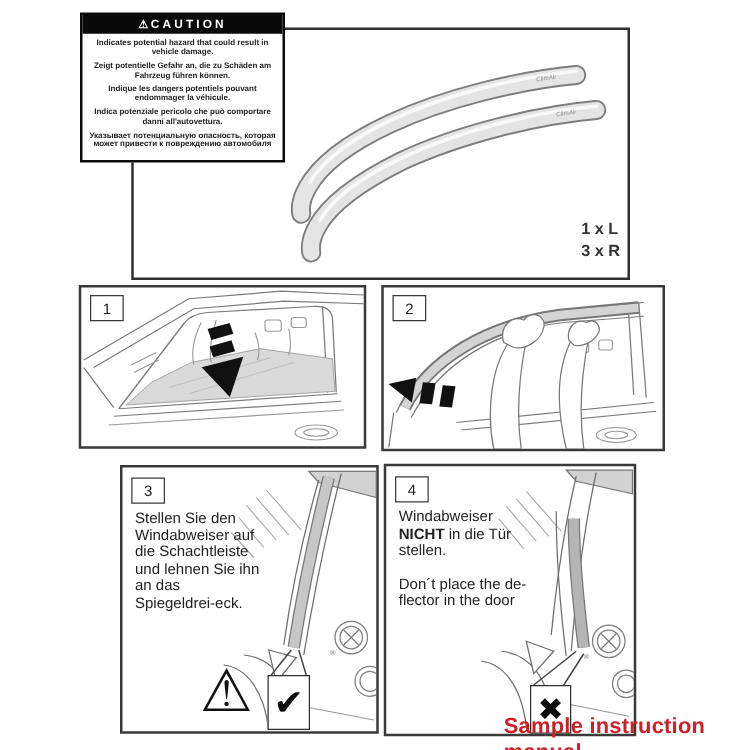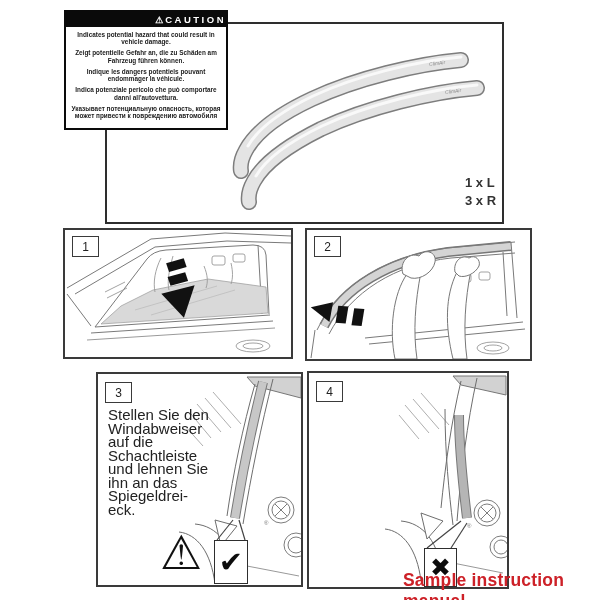--- a/index.html
+++ b/index.html
@@ -10,35 +10,35 @@
   .abs{position:absolute;}
 
   
   .parts-box{left:105px;top:22px;width:395px;height:198px;border:2px solid #2e2e2e;z-index:1;}
   .qty{left:358px;top:150px;font-size:13px;color:#333;line-height:18px;z-index:2;font-weight:bold;}
   .logo-text{font-size:5px;font-style:italic;color:#8a8a8a;transform:rotate(-8deg);z-index:2;}
 
   
   .caution-box{left:64px;top:10px;width:164px;height:120px;background:#fff;border:2px solid #0a0a0a;z-index:3;box-sizing:border-box;}
   .caution-header{background:#0a0a0a;color:#fff;font-weight:bold;font-size:9.5px;letter-spacing:2.5px;
-    text-align:right;padding:1.5px 0 2.5px 0;}
+    text-align:center;padding:1.5px 0 2.5px 0;}
   .caution-header .tri{font-size:9px;letter-spacing:0;margin-right:2px;}
   .caution-body p{margin:3.5px 3px;font-size:6.4px;font-weight:bold;text-align:center;line-height:1.18;color:#1b1b1b;}
 
   
   .panel{border:2px solid #3a3a3a;box-sizing:border-box;background:#fff;}
   .panel-1{left:63px;top:228px;width:230px;height:131px;}
   .panel-2{left:305px;top:228px;width:227px;height:133px;}
   .panel-3{left:96px;top:372px;width:207px;height:215px;}
   .panel-4{left:307px;top:371px;width:202px;height:218px;}
   .num-badge{left:7px;top:6px;width:25px;height:19px;border:1.5px solid #3a3a3a;background:#fff;
     display:flex;align-items:center;justify-content:center;font-size:12px;color:#222;z-index:4;}
   .panel-3 .num-badge,.panel-4 .num-badge{top:8px;}
 
-  .step-text{left:10px;top:34px;width:103px;font-size:15px;line-height:13.5px;color:#222;z-index:3;}
+  .step-text{left:10px;top:34px;width:103px;font-size:12px;line-height:13.5px;color:#222;z-index:3;}
   .step-text p{margin:0 0 13px 0;}
 
   .result-box{border:1.6px solid #2e2e2e;background:#fff;display:flex;align-items:center;justify-content:center;z-index:4;}
   .check-box{left:116px;top:166px;width:32px;height:42px;font-size:29px;color:#0c0c0c;}
   .cross-box{left:115px;top:175px;width:31px;height:37px;font-size:25px;color:#0c0c0c;}
   .warn-tri{left:62px;top:154px;font-size:47px;line-height:50px;color:#111;z-index:3;}
   .reg-mark{font-size:6px;color:#777;z-index:3;}
 
   
   .footer-label{left:403px;top:570px;font-size:17.5px;font-weight:bold;letter-spacing:0.2px;z-index:6;}
@@ -239,19 +239,23 @@
       </g>
       <g fill="none" stroke="#444" stroke-width="1.2">
         <path d="M42,175 L76,148"></path>
           <path d="M66,175 L82,150"></path>
       </g>
     </g>
   </svg>
   <div class="abs num-badge">
     <span>4</span>
   </div>
+  <div class="abs step-text">
+    <p><span>Windabweiser </span><b>NICHT</b><span> in die Tür stellen.</span></p>
+    <p>Don´t place the de-flector in the door</p>
+  </div>
   <div class="abs result-box cross-box">
     <span>✖</span>
   </div>
   <span class="abs reg-mark" style="left:158px;top:150px;">®</span>
 </div>
 
 <div class="abs footer-label" id="footer-label" style="color: rgb(205, 33, 40);">Sample instruction manual</div>
 
 </body></html>

